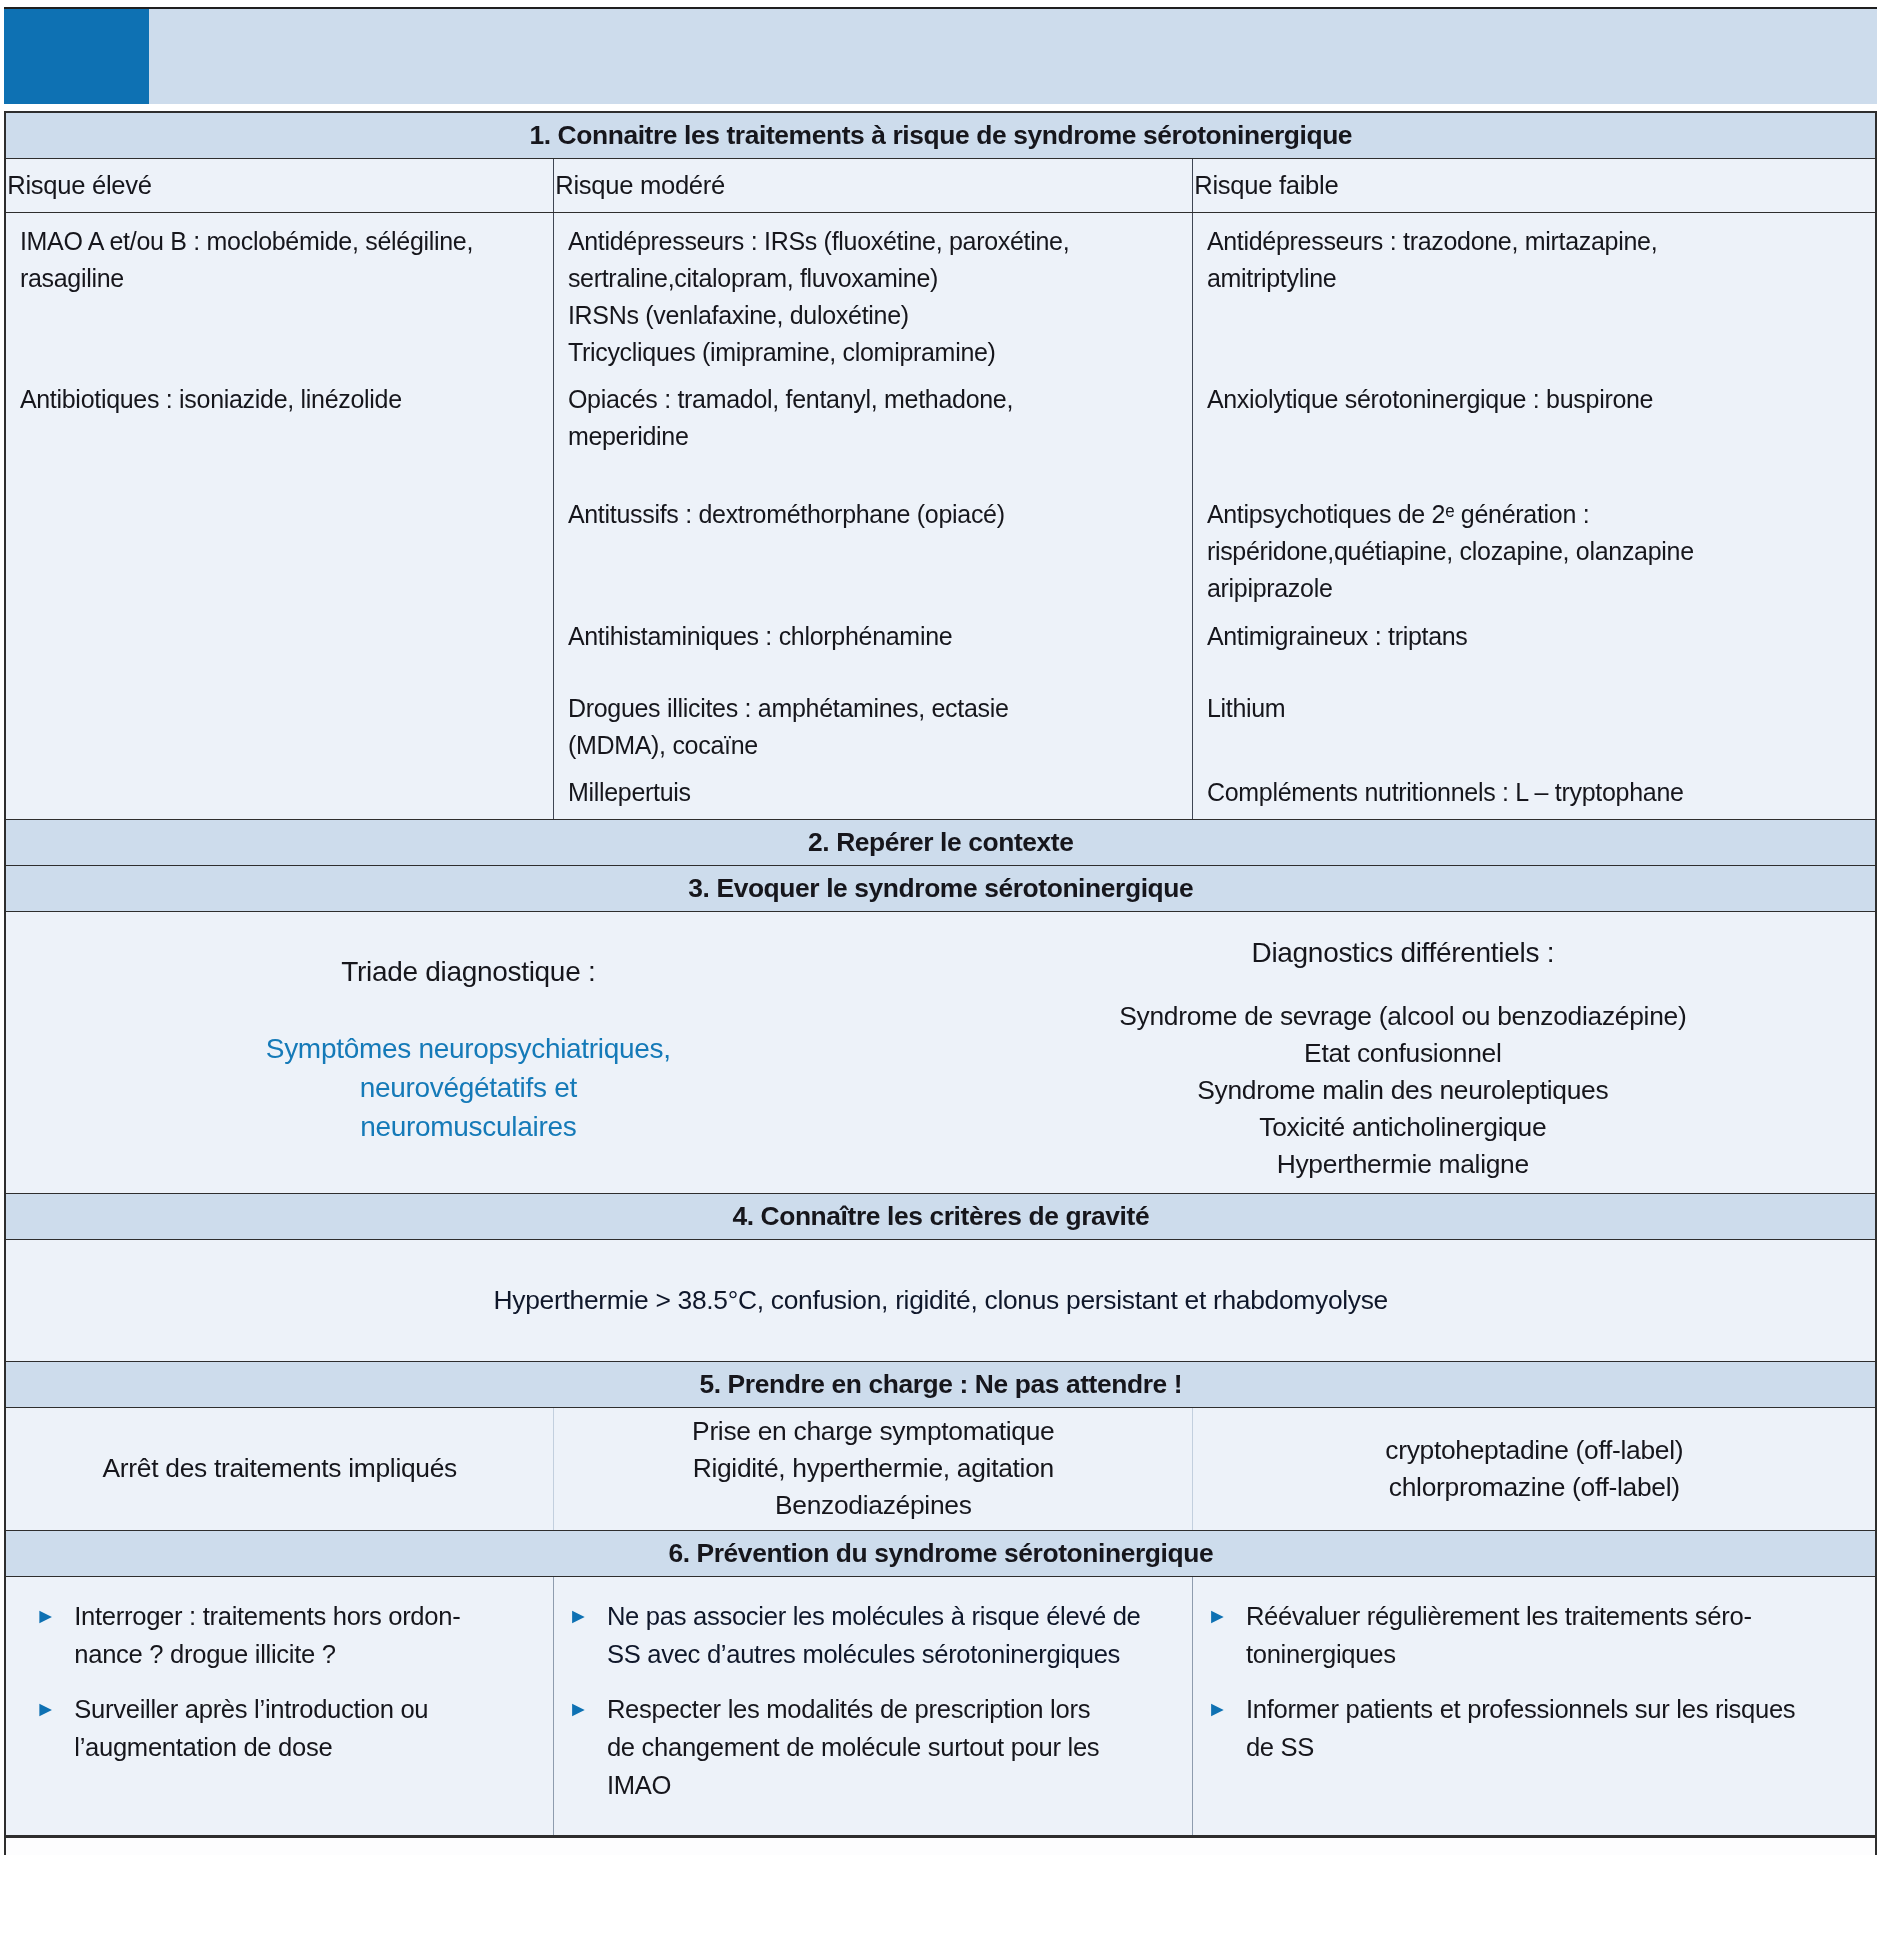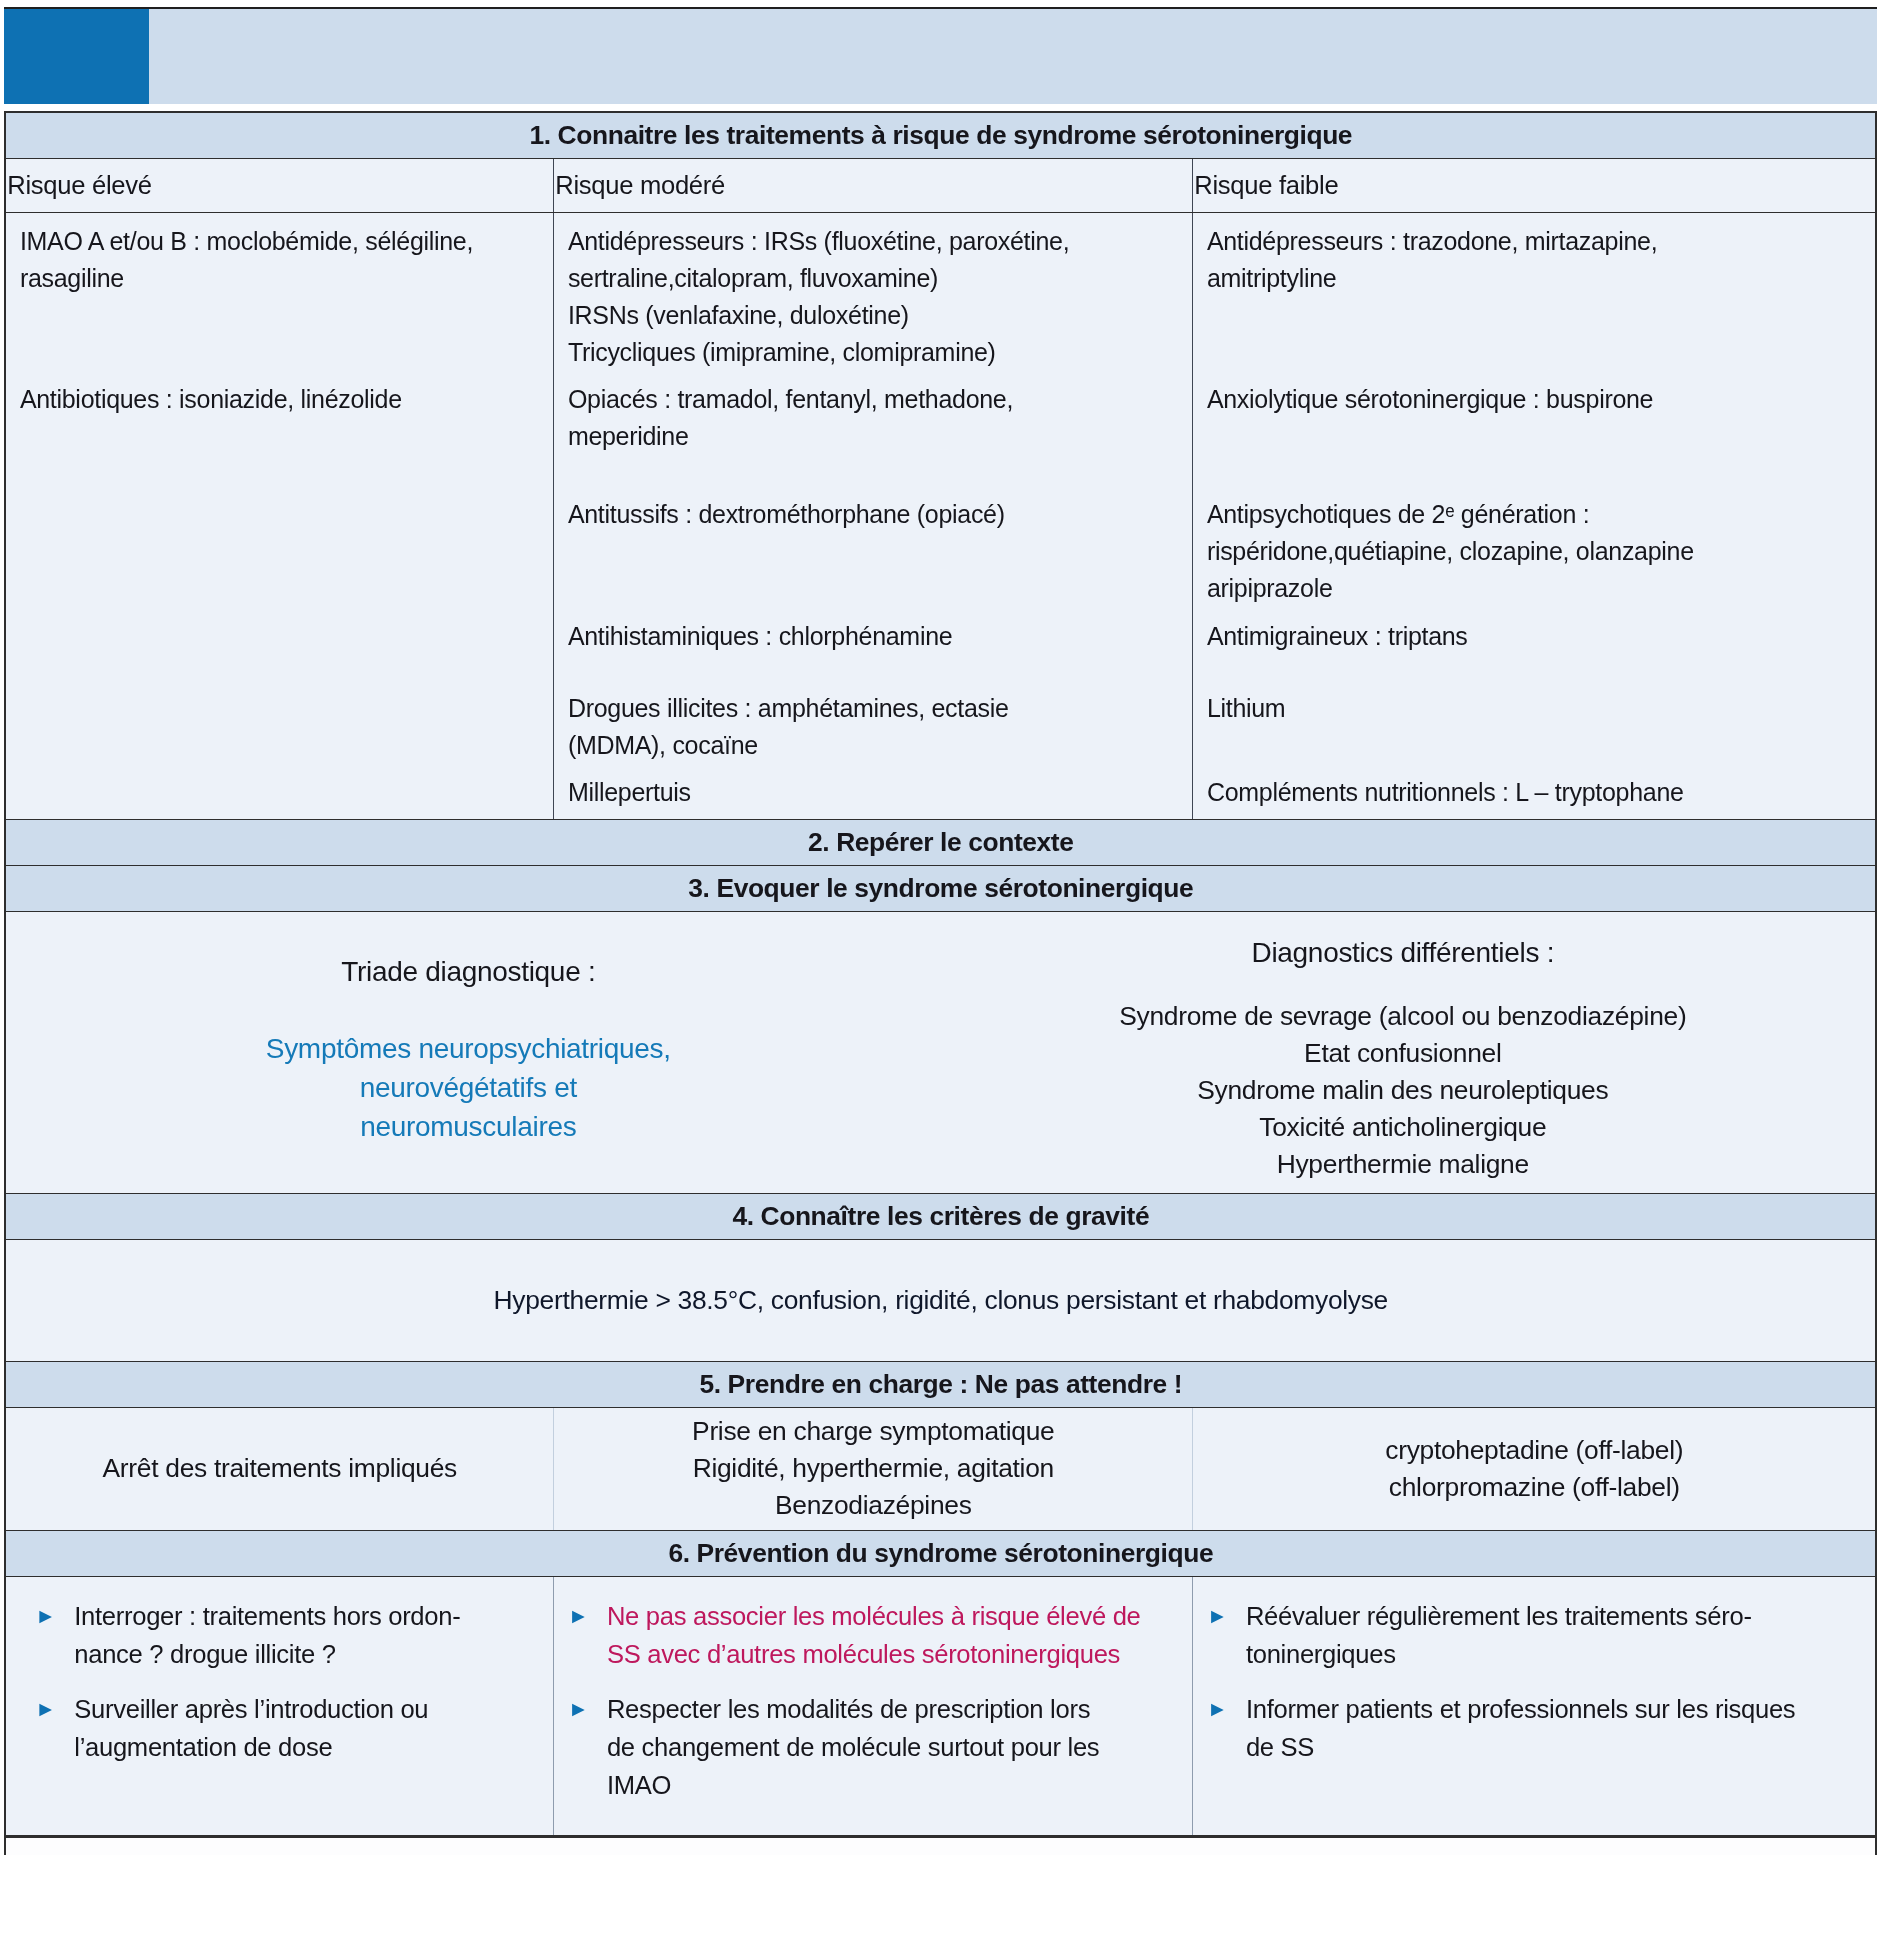--- a/index.html
+++ b/index.html
@@ -52,21 +52,21 @@
   .s5row > div{display:flex;flex-direction:column;align-items:center;justify-content:center;
                text-align:center;white-space:pre-line;line-height:37px;box-sizing:border-box;padding:5.1px 8.5px;}
 
   
   .s6body{min-height:175px;}
   .s6col{padding:20.4px 12px 13.6px 13.6px;box-sizing:border-box;}
   .s6col.first{padding-left:29px;}
   .bullet-item{display:flex;margin-bottom:17px;}
   .arrow{color:#0e71b3;font-size:21px;line-height:38px;width:39px;flex:0 0 39px;}
   .bi-text{font-size:25.6px;line-height:38px;white-space:pre-line;}
-  .bi-text.red{color:#be185d;}
+  .bi-text.red{color:#0f172a;}
 
   
   .footnote{background:#fdfdfe;border-top:2.6px solid #2e2e2e;padding:13.6px 20.4px 17px 20.4px;
             font-size:25.6px;line-height:41px;}
 </style>
 </head>
 <body>
 
 <div class="page">
 

